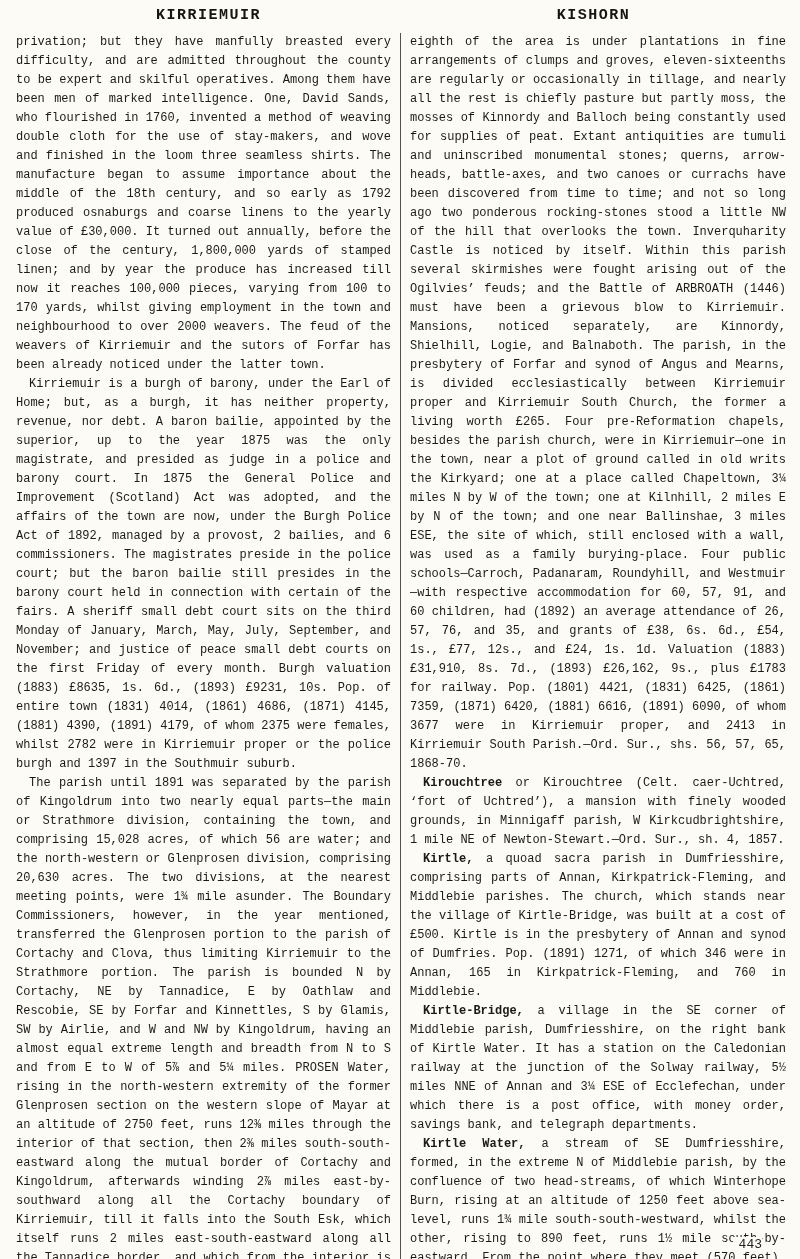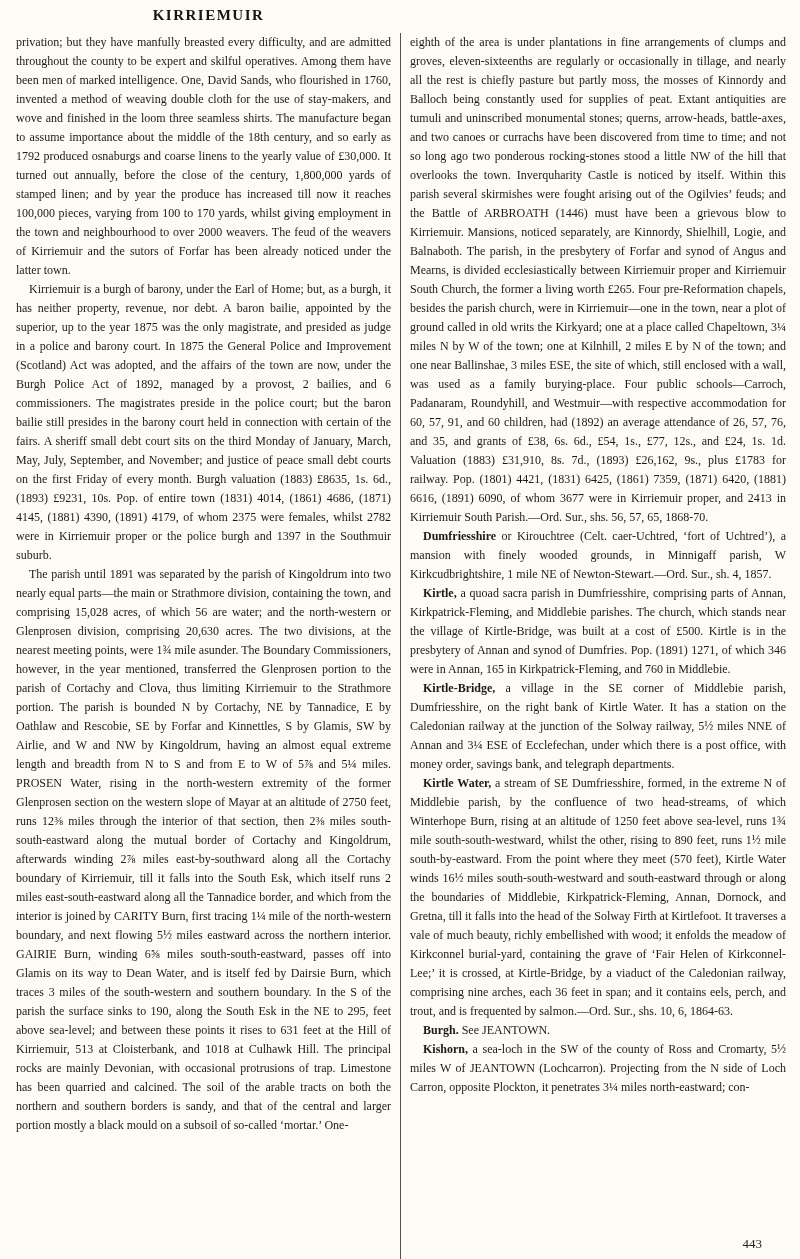--- a/index.html
+++ b/index.html
@@ -1,15 +1,15 @@
 <!DOCTYPE html>
 <html lang="en"><head>
 <meta charset="utf-8">
 <style>
-  * { margin: 0; padding: 0; box-sizing: border-box; }
+  * { margin: 0; padding: 0; box-sizing: border-box; font-family: Liberation Mono, monospace; }
   html, body { background: #fcfbf6; }
   .page {
     position: relative;
     width: 800px;
     height: 1259px;
     margin: 0 auto;
     background: #fcfbf6;
     color: #1b1a17;
     font-family: "Liberation Serif", "DejaVu Serif", serif;
     padding: 7px 14px 0 16px;
@@ -61,33 +61,34 @@
     padding-left: 6px;
   }
 </style>
 </head>
 <body>
 
 <div class="page">
 
   <div class="header-row">
     <div class="running-head">KIRRIEMUIR</div>
+    <div class="running-head">KISHORN</div>
   </div>
 
   <div class="columns">
 
     <div class="col col-left">
       <p class="para"><span>privation; but they have manfully breasted every difficulty, and are admitted throughout the county to be expert and skilful operatives. Among them have been men of marked intelligence. One, David Sands, who flourished in 1760, invented a method of weaving double cloth for the use of stay-makers, and wove and finished in the loom three seamless shirts. The manufacture began to assume importance about the middle of the 18th century, and so early as 1792 produced osnaburgs and coarse linens to the yearly value of £30,000. It turned out annually, before the close of the century, 1,800,000 yards of stamped linen; and by year the produce has increased till now it reaches 100,000 pieces, varying from 100 to 170 yards, whilst giving employment in the town and neighbourhood to over 2000 weavers. The feud of the weavers of Kirriemuir and the sutors of Forfar has been already noticed under the latter town.</span></p>
       <p class="para indent"><span>Kirriemuir is a burgh of barony, under the Earl of Home; but, as a burgh, it has neither property, revenue, nor debt. A baron bailie, appointed by the superior, up to the year 1875 was the only magistrate, and presided as judge in a police and barony court. In 1875 the General Police and Improvement (Scotland) Act was adopted, and the affairs of the town are now, under the Burgh Police Act of 1892, managed by a provost, 2 bailies, and 6 commissioners. The magistrates preside in the police court; but the baron bailie still presides in the barony court held in connection with certain of the fairs. A sheriff small debt court sits on the third Monday of January, March, May, July, September, and November; and justice of peace small debt courts on the first Friday of every month. Burgh valuation (1883) £8635, 1s. 6d., (1893) £9231, 10s. Pop. of entire town (1831) 4014, (1861) 4686, (1871) 4145, (1881) 4390, (1891) 4179, of whom 2375 were females, whilst 2782 were in Kirriemuir proper or the police burgh and 1397 in the Southmuir suburb.</span></p>
       <p class="para indent"><span>The parish until 1891 was separated by the parish of Kingoldrum into two nearly equal parts—the main or Strathmore division, containing the town, and comprising 15,028 acres, of which 56 are water; and the north-western or Glenprosen division, comprising 20,630 acres. The two divisions, at the nearest meeting points, were 1¾ mile asunder. The Boundary Commissioners, however, in the year mentioned, transferred the Glenprosen portion to the parish of Cortachy and Clova, thus limiting Kirriemuir to the Strathmore portion. The parish is bounded N by Cortachy, NE by Tannadice, E by Oathlaw and Rescobie, SE by Forfar and Kinnettles, S by Glamis, SW by Airlie, and W and NW by Kingoldrum, having an almost equal extreme length and breadth from N to S and from E to W of 5⅞ and 5¼ miles. PROSEN Water, rising in the north-western extremity of the former Glenprosen section on the western slope of Mayar at an altitude of 2750 feet, runs 12⅜ miles through the interior of that section, then 2⅜ miles south-south-eastward along the mutual border of Cortachy and Kingoldrum, afterwards winding 2⅞ miles east-by-southward along all the Cortachy boundary of Kirriemuir, till it falls into the South Esk, which itself runs 2 miles east-south-eastward along all the Tannadice border, and which from the interior is joined by CARITY Burn, first tracing 1¼ mile of the north-western boundary, and next flowing 5½ miles eastward across the northern interior. GAIRIE Burn, winding 6⅝ miles south-south-eastward, passes off into Glamis on its way to Dean Water, and is itself fed by Dairsie Burn, which traces 3 miles of the south-western and southern boundary. In the S of the parish the surface sinks to 190, along the South Esk in the NE to 295, feet above sea-level; and between these points it rises to 631 feet at the Hill of Kirriemuir, 513 at Cloisterbank, and 1018 at Culhawk Hill. The principal rocks are mainly Devonian, with occasional protrusions of trap. Limestone has been quarried and calcined. The soil of the arable tracts on both the northern and southern borders is sandy, and that of the central and larger portion mostly a black mould on a subsoil of so-called ‘mortar.’ One-</span></p>
     </div>
 
     <div class="col col-right">
       <p class="para"><span>eighth of the area is under plantations in fine arrangements of clumps and groves, eleven-sixteenths are regularly or occasionally in tillage, and nearly all the rest is chiefly pasture but partly moss, the mosses of Kinnordy and Balloch being constantly used for supplies of peat. Extant antiquities are tumuli and uninscribed monumental stones; querns, arrow-heads, battle-axes, and two canoes or currachs have been discovered from time to time; and not so long ago two ponderous rocking-stones stood a little NW of the hill that overlooks the town. Inverquharity Castle is noticed by itself. Within this parish several skirmishes were fought arising out of the Ogilvies’ feuds; and the Battle of ARBROATH (1446) must have been a grievous blow to Kirriemuir. Mansions, noticed separately, are Kinnordy, Shielhill, Logie, and Balnaboth. The parish, in the presbytery of Forfar and synod of Angus and Mearns, is divided ecclesiastically between Kirriemuir proper and Kirriemuir South Church, the former a living worth £265. Four pre-Reformation chapels, besides the parish church, were in Kirriemuir—one in the town, near a plot of ground called in old writs the Kirkyard; one at a place called Chapeltown, 3¼ miles N by W of the town; one at Kilnhill, 2 miles E by N of the town; and one near Ballinshae, 3 miles ESE, the site of which, still enclosed with a wall, was used as a family burying-place. Four public schools—Carroch, Padanaram, Roundyhill, and Westmuir—with respective accommodation for 60, 57, 91, and 60 children, had (1892) an average attendance of 26, 57, 76, and 35, and grants of £38, 6s. 6d., £54, 1s., £77, 12s., and £24, 1s. 1d. Valuation (1883) £31,910, 8s. 7d., (1893) £26,162, 9s., plus £1783 for railway. Pop. (1801) 4421, (1831) 6425, (1861) 7359, (1871) 6420, (1881) 6616, (1891) 6090, of whom 3677 were in Kirriemuir proper, and 2413 in Kirriemuir South Parish.—Ord. Sur., shs. 56, 57, 65, 1868-70.</span></p>
-      <p class="para indent"><span class="lead">Dumfriesshire</span><span> or Kirouchtree (Celt. caer-Uchtred, ‘fort of Uchtred’), a mansion with finely wooded grounds, in Minnigaff parish, W Kirkcudbrightshire, 1 mile NE of Newton-Stewart.—Ord. Sur., sh. 4, 1857.</span></p>
+      <p class="para indent"><span class="lead">Kirouchtree</span><span> or Kirouchtree (Celt. caer-Uchtred, ‘fort of Uchtred’), a mansion with finely wooded grounds, in Minnigaff parish, W Kirkcudbrightshire, 1 mile NE of Newton-Stewart.—Ord. Sur., sh. 4, 1857.</span></p>
       <p class="para indent"><span class="lead">Kirtle,</span><span> a quoad sacra parish in Dumfriesshire, comprising parts of Annan, Kirkpatrick-Fleming, and Middlebie parishes. The church, which stands near the village of Kirtle-Bridge, was built at a cost of £500. Kirtle is in the presbytery of Annan and synod of Dumfries. Pop. (1891) 1271, of which 346 were in Annan, 165 in Kirkpatrick-Fleming, and 760 in Middlebie.</span></p>
       <p class="para indent"><span class="lead">Kirtle-Bridge,</span><span> a village in the SE corner of Middlebie parish, Dumfriesshire, on the right bank of Kirtle Water. It has a station on the Caledonian railway at the junction of the Solway railway, 5½ miles NNE of Annan and 3¼ ESE of Ecclefechan, under which there is a post office, with money order, savings bank, and telegraph departments.</span></p>
       <p class="para indent"><span class="lead">Kirtle Water,</span><span> a stream of SE Dumfriesshire, formed, in the extreme N of Middlebie parish, by the confluence of two head-streams, of which Winterhope Burn, rising at an altitude of 1250 feet above sea-level, runs 1¾ mile south-south-westward, whilst the other, rising to 890 feet, runs 1½ mile south-by-eastward. From the point where they meet (570 feet), Kirtle Water winds 16½ miles south-south-westward and south-eastward through or along the boundaries of Middlebie, Kirkpatrick-Fleming, Annan, Dornock, and Gretna, till it falls into the head of the Solway Firth at Kirtlefoot. It traverses a vale of much beauty, richly embellished with wood; it enfolds the meadow of Kirkconnel burial-yard, containing the grave of ‘Fair Helen of Kirkconnel-Lee;’ it is crossed, at Kirtle-Bridge, by a viaduct of the Caledonian railway, comprising nine arches, each 36 feet in span; and it contains eels, perch, and trout, and is frequented by salmon.—Ord. Sur., shs. 10, 6, 1864-63.</span></p>
       <p class="para indent"><span class="lead">Burgh.</span><span> See JEANTOWN.</span></p>
       <p class="para indent"><span class="lead">Kishorn,</span><span> a sea-loch in the SW of the county of Ross and Cromarty, 5½ miles W of JEANTOWN (Lochcarron). Projecting from the N side of Loch Carron, opposite Plockton, it penetrates 3¼ miles north-eastward; con-</span></p>
     </div>
 
   </div>
 
   <div class="page-number">443</div>

